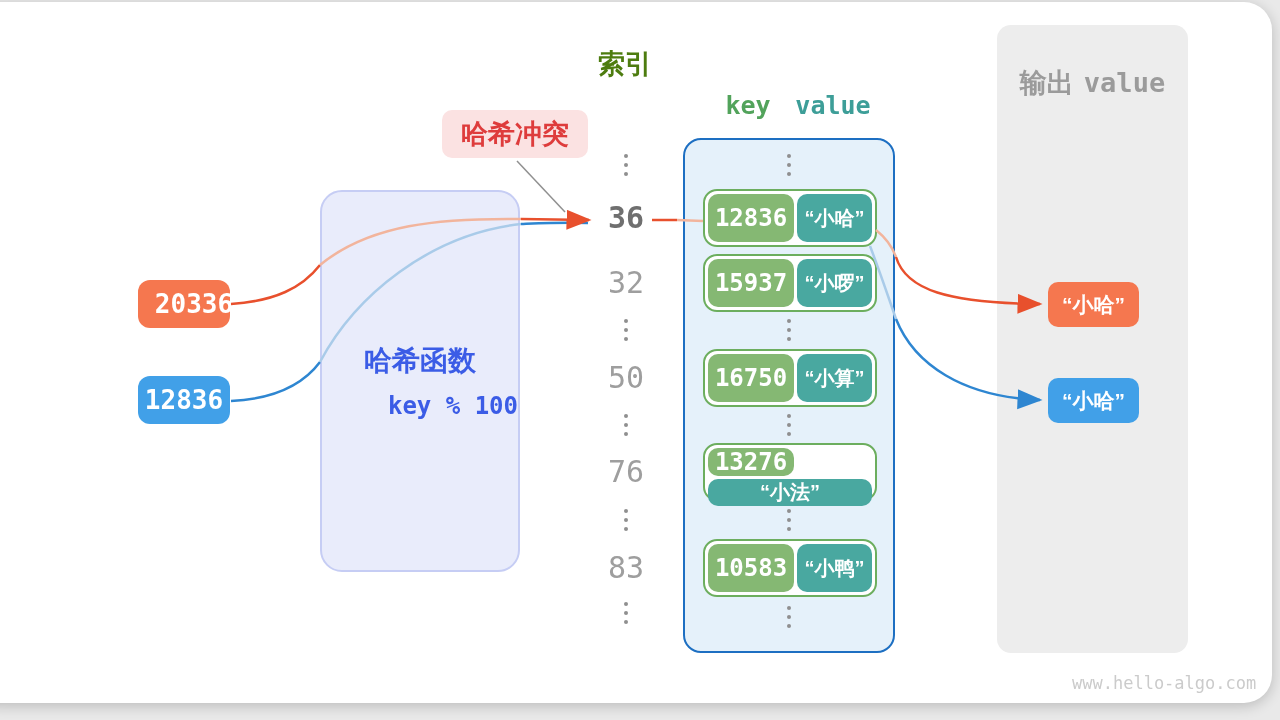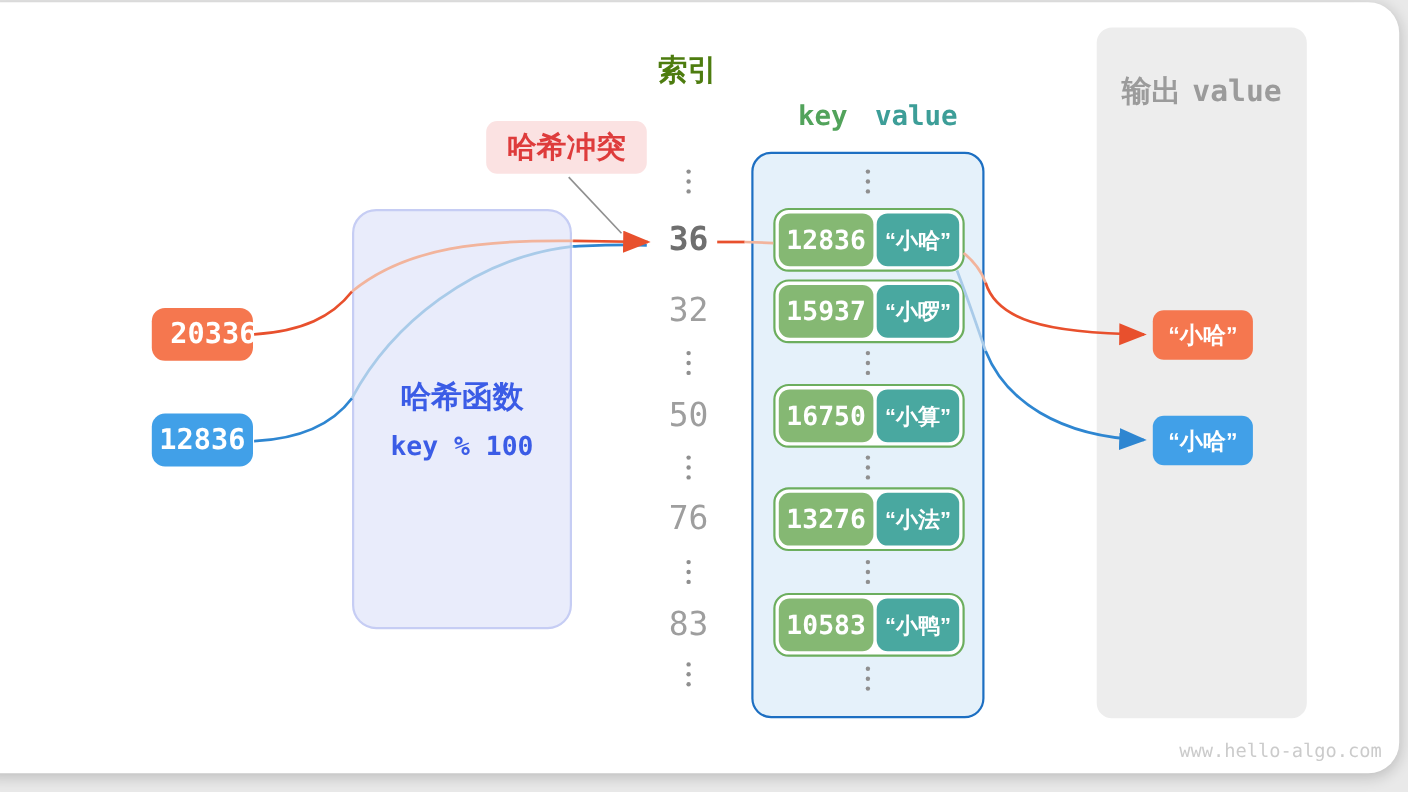--- a/index.html
+++ b/index.html
@@ -37,21 +37,21 @@
   .out-chip.blue{background:#41a0e8;}
 
   .hash-box{
     background:#e9ecfb;border:2px solid #c6cdf4;border-radius:22px;
   }
   .hash-title{
     position:absolute;left:0;right:0;top:150px;text-align:center;
     font-size:28px;font-weight:600;color:#3b5ce6;
   }
   .hash-formula{
-    position:absolute;left:0;right:0;top:200px;text-align:center;
+    position:absolute;left:0;right:0;top:200px;text-align:right;
     font-family:"DejaVu Sans Mono","Liberation Mono",monospace;
     font-size:24px;font-weight:bold;color:#3b5ce6;
   }
 
   .collision{
     background:#fbe2e2;border-radius:10px;display:flex;align-items:center;justify-content:center;
     font-weight:bold;font-size:27px;color:#de3c3c;
   }
 
   .col-header{
@@ -172,21 +172,21 @@
     </div>
   <div class="abs pair" style="left:703px;top:349px;width:174px;height:58px;">
     <div class="k">16750</div>
     <div class="v">“小算”</div>
   </div>
   <div class="abs vdots" style="left:769px;top:412px;width:40px;height:26px;">
       <span class="dot"></span>
       <span class="dot"></span>
       <span class="dot"></span>
     </div>
-  <div class="abs pair" style="left:703px;top:443px;width:174px;height:58px;">
+  <div class="abs pair" style="left:703px;top:443px;width:174px;height:58px;flex-direction:column;">
     <div class="k">13276</div>
     <div class="v">“小法”</div>
   </div>
   <div class="abs vdots" style="left:769px;top:507px;width:40px;height:26px;">
       <span class="dot"></span>
       <span class="dot"></span>
       <span class="dot"></span>
     </div>
   <div class="abs pair" style="left:703px;top:539px;width:174px;height:58px;">
     <div class="k">10583</div>

